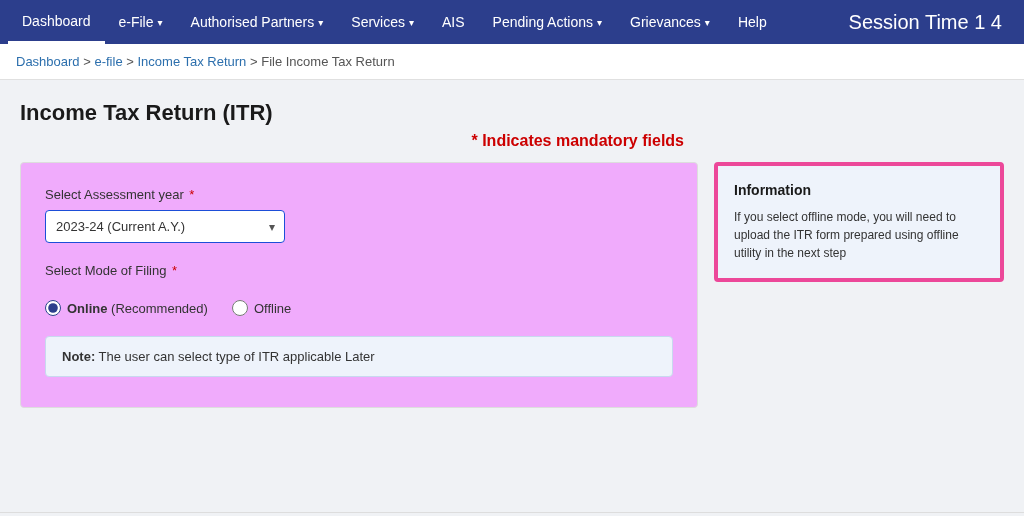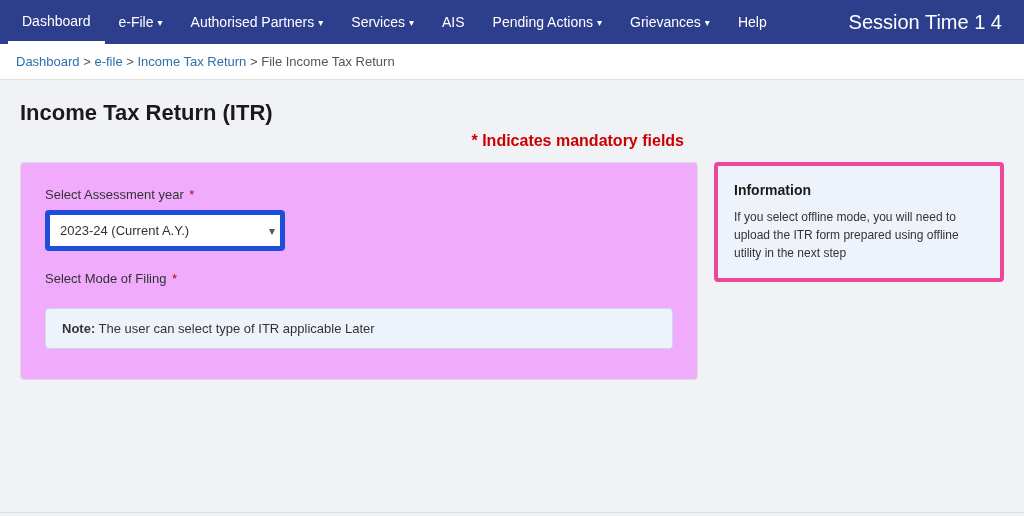--- a/index.html
+++ b/index.html
@@ -98,21 +98,21 @@
 
     .select-wrapper {
       position: relative;
       display: inline-block;
       width: 240px;
       margin-bottom: 20px;
     }
     .select-wrapper select {
       width: 100%;
       padding: 8px 32px 8px 10px;
-      border: 5px solid #1d4ed8;
+      border: 1px solid #1d4ed8;
       border-radius: 4px;
       font-size: 13px;
       background: #fff;
       appearance: none;
       -webkit-appearance: none;
       cursor: pointer;
       color: #333;
     }
     .select-arrow {
       position: absolute;
@@ -266,20 +266,32 @@
           <option>2020-21</option>
         </select>
         <span class="select-arrow">▾</span>
       </div>
 
       
       <div class="mode-section-label">
         <span>Select Mode of Filing</span>
         <span class="required">*</span>
       </div>
+      <div class="radio-group">
+        <label class="radio-option">
+          <input type="radio" name="mode" value="online" checked="" style="">
+          <span class="radio-label-recommended">
+            <strong>Online</strong> (Recommended)
+          </span>
+        </label>
+        <label class="radio-option">
+          <input type="radio" name="mode" value="offline" style="">
+          <span>Offline</span>
+        </label>
+      </div>
 
       
       <div class="note-box">
         <strong>Note:</strong>
         <span> </span>
         <span>The user can select type of ITR applicable Later</span>
       </div>
 
     </div>
 

